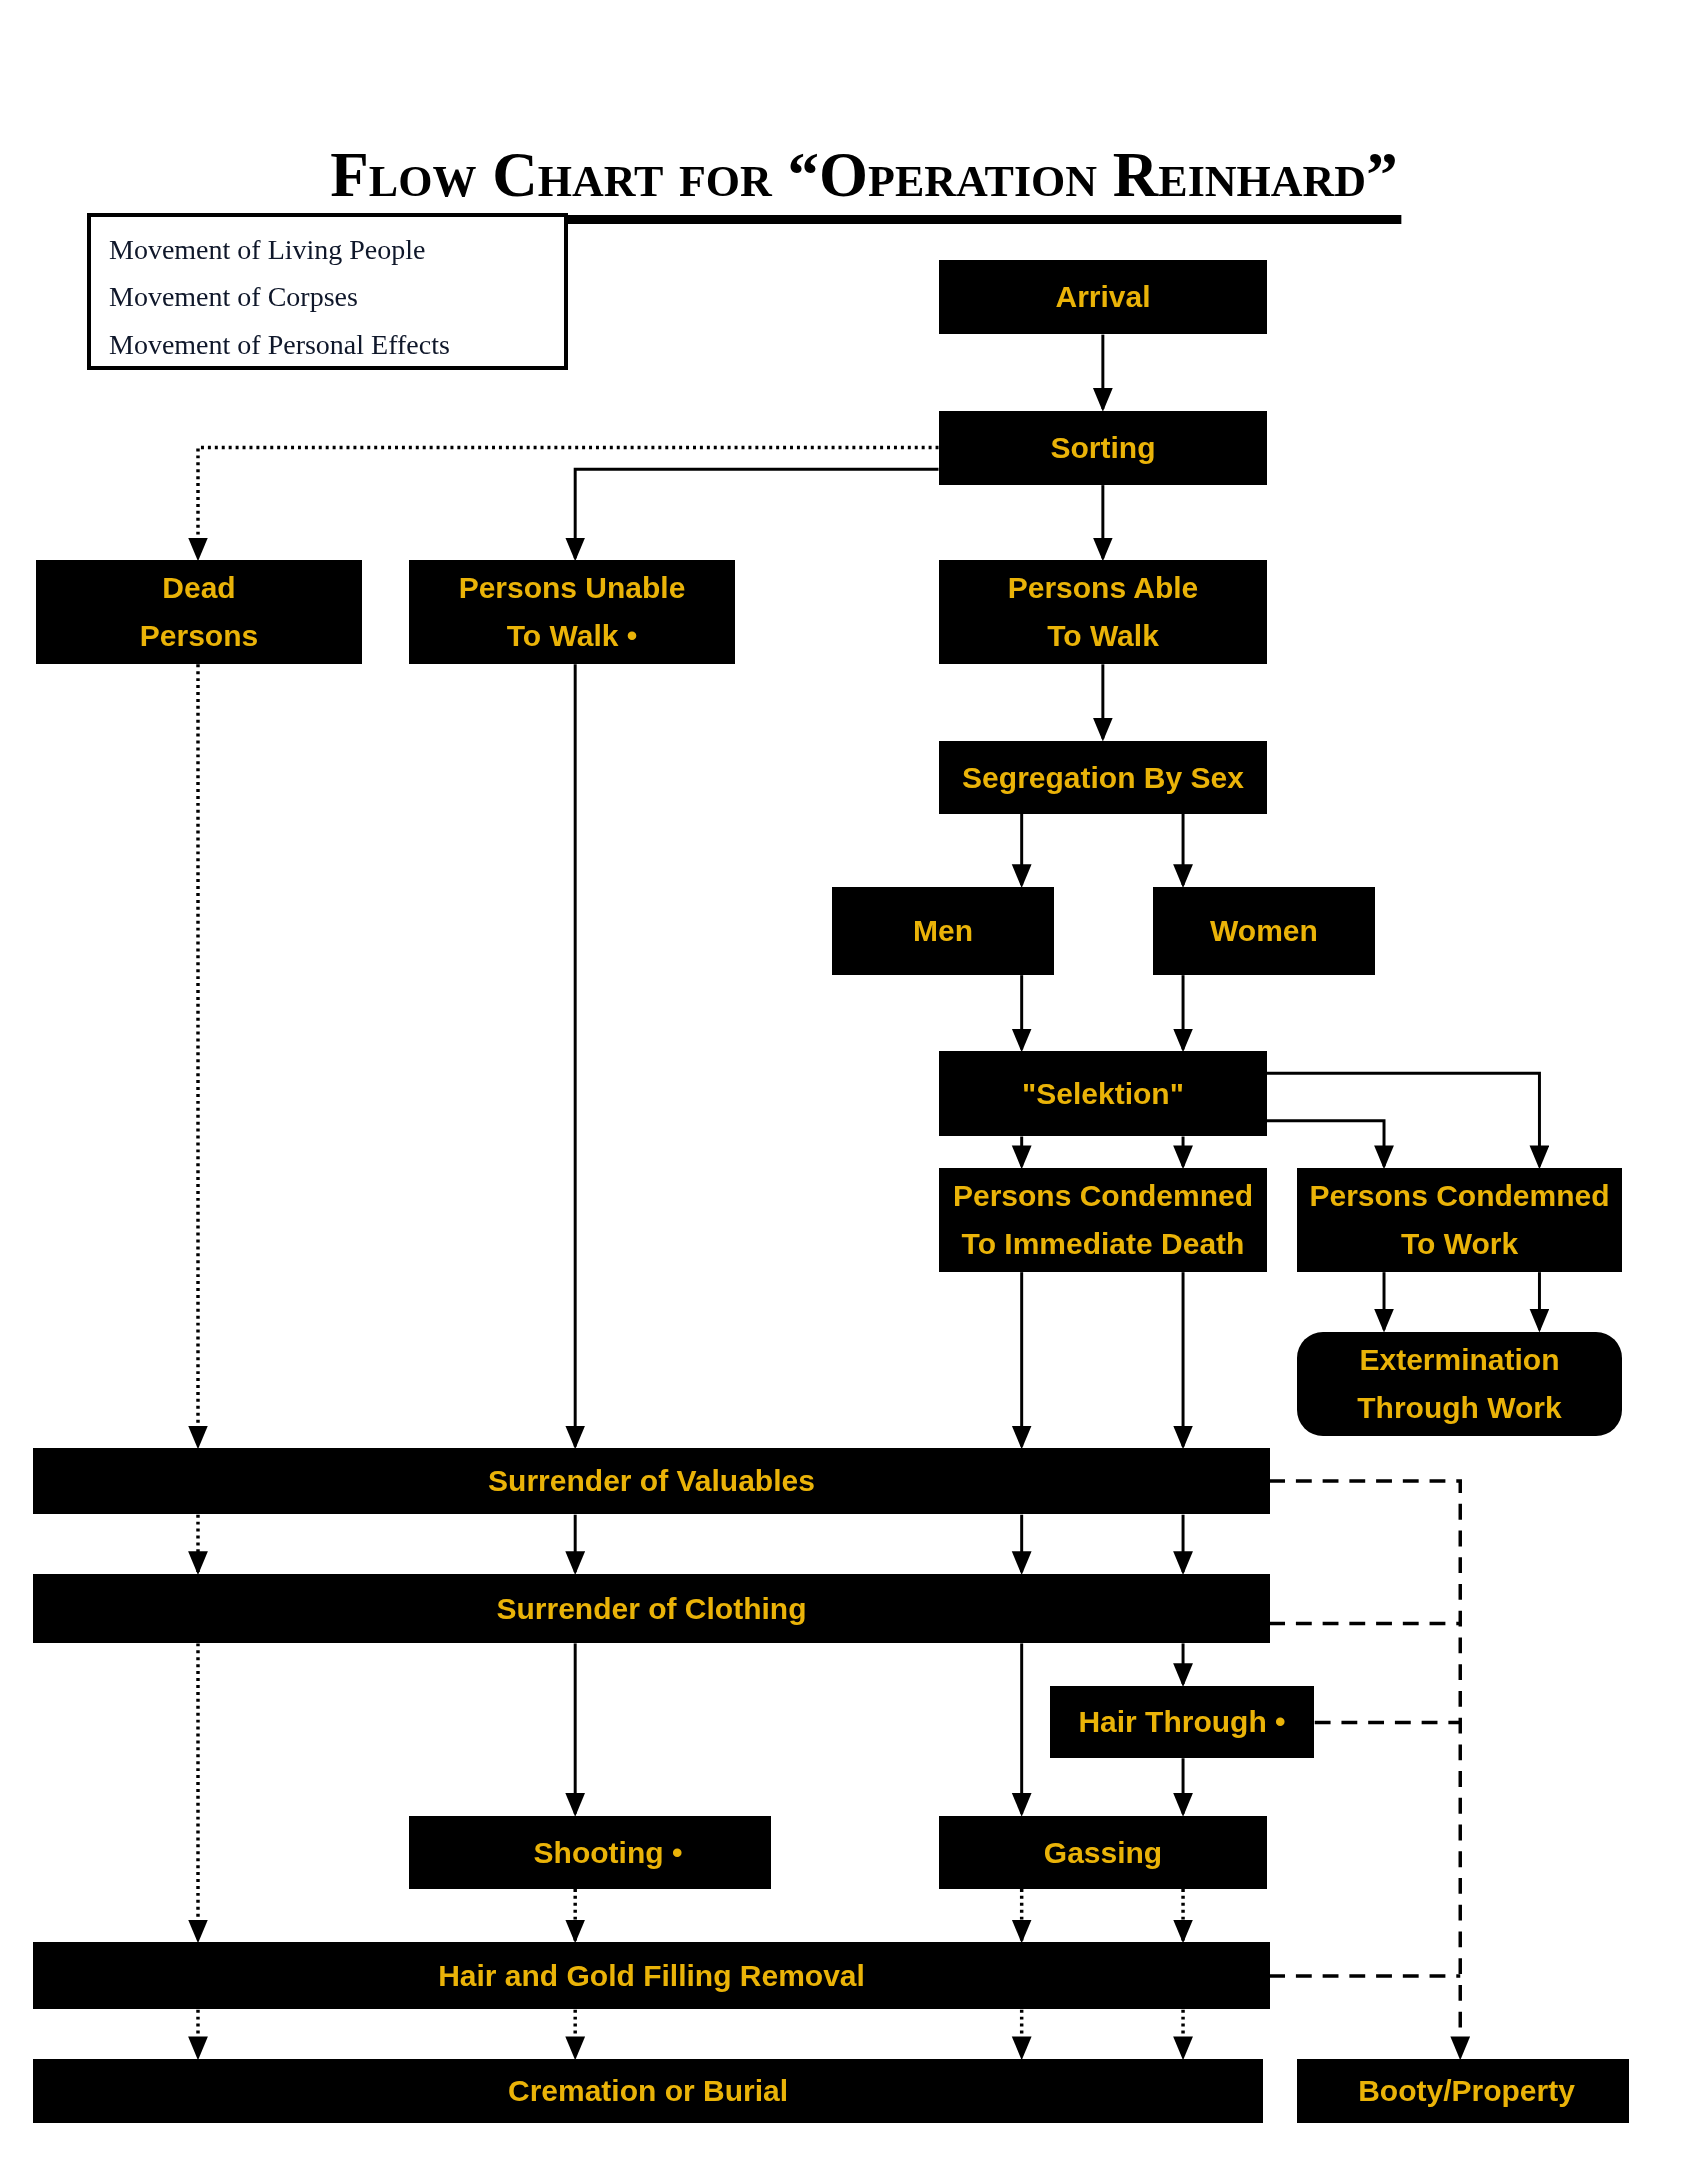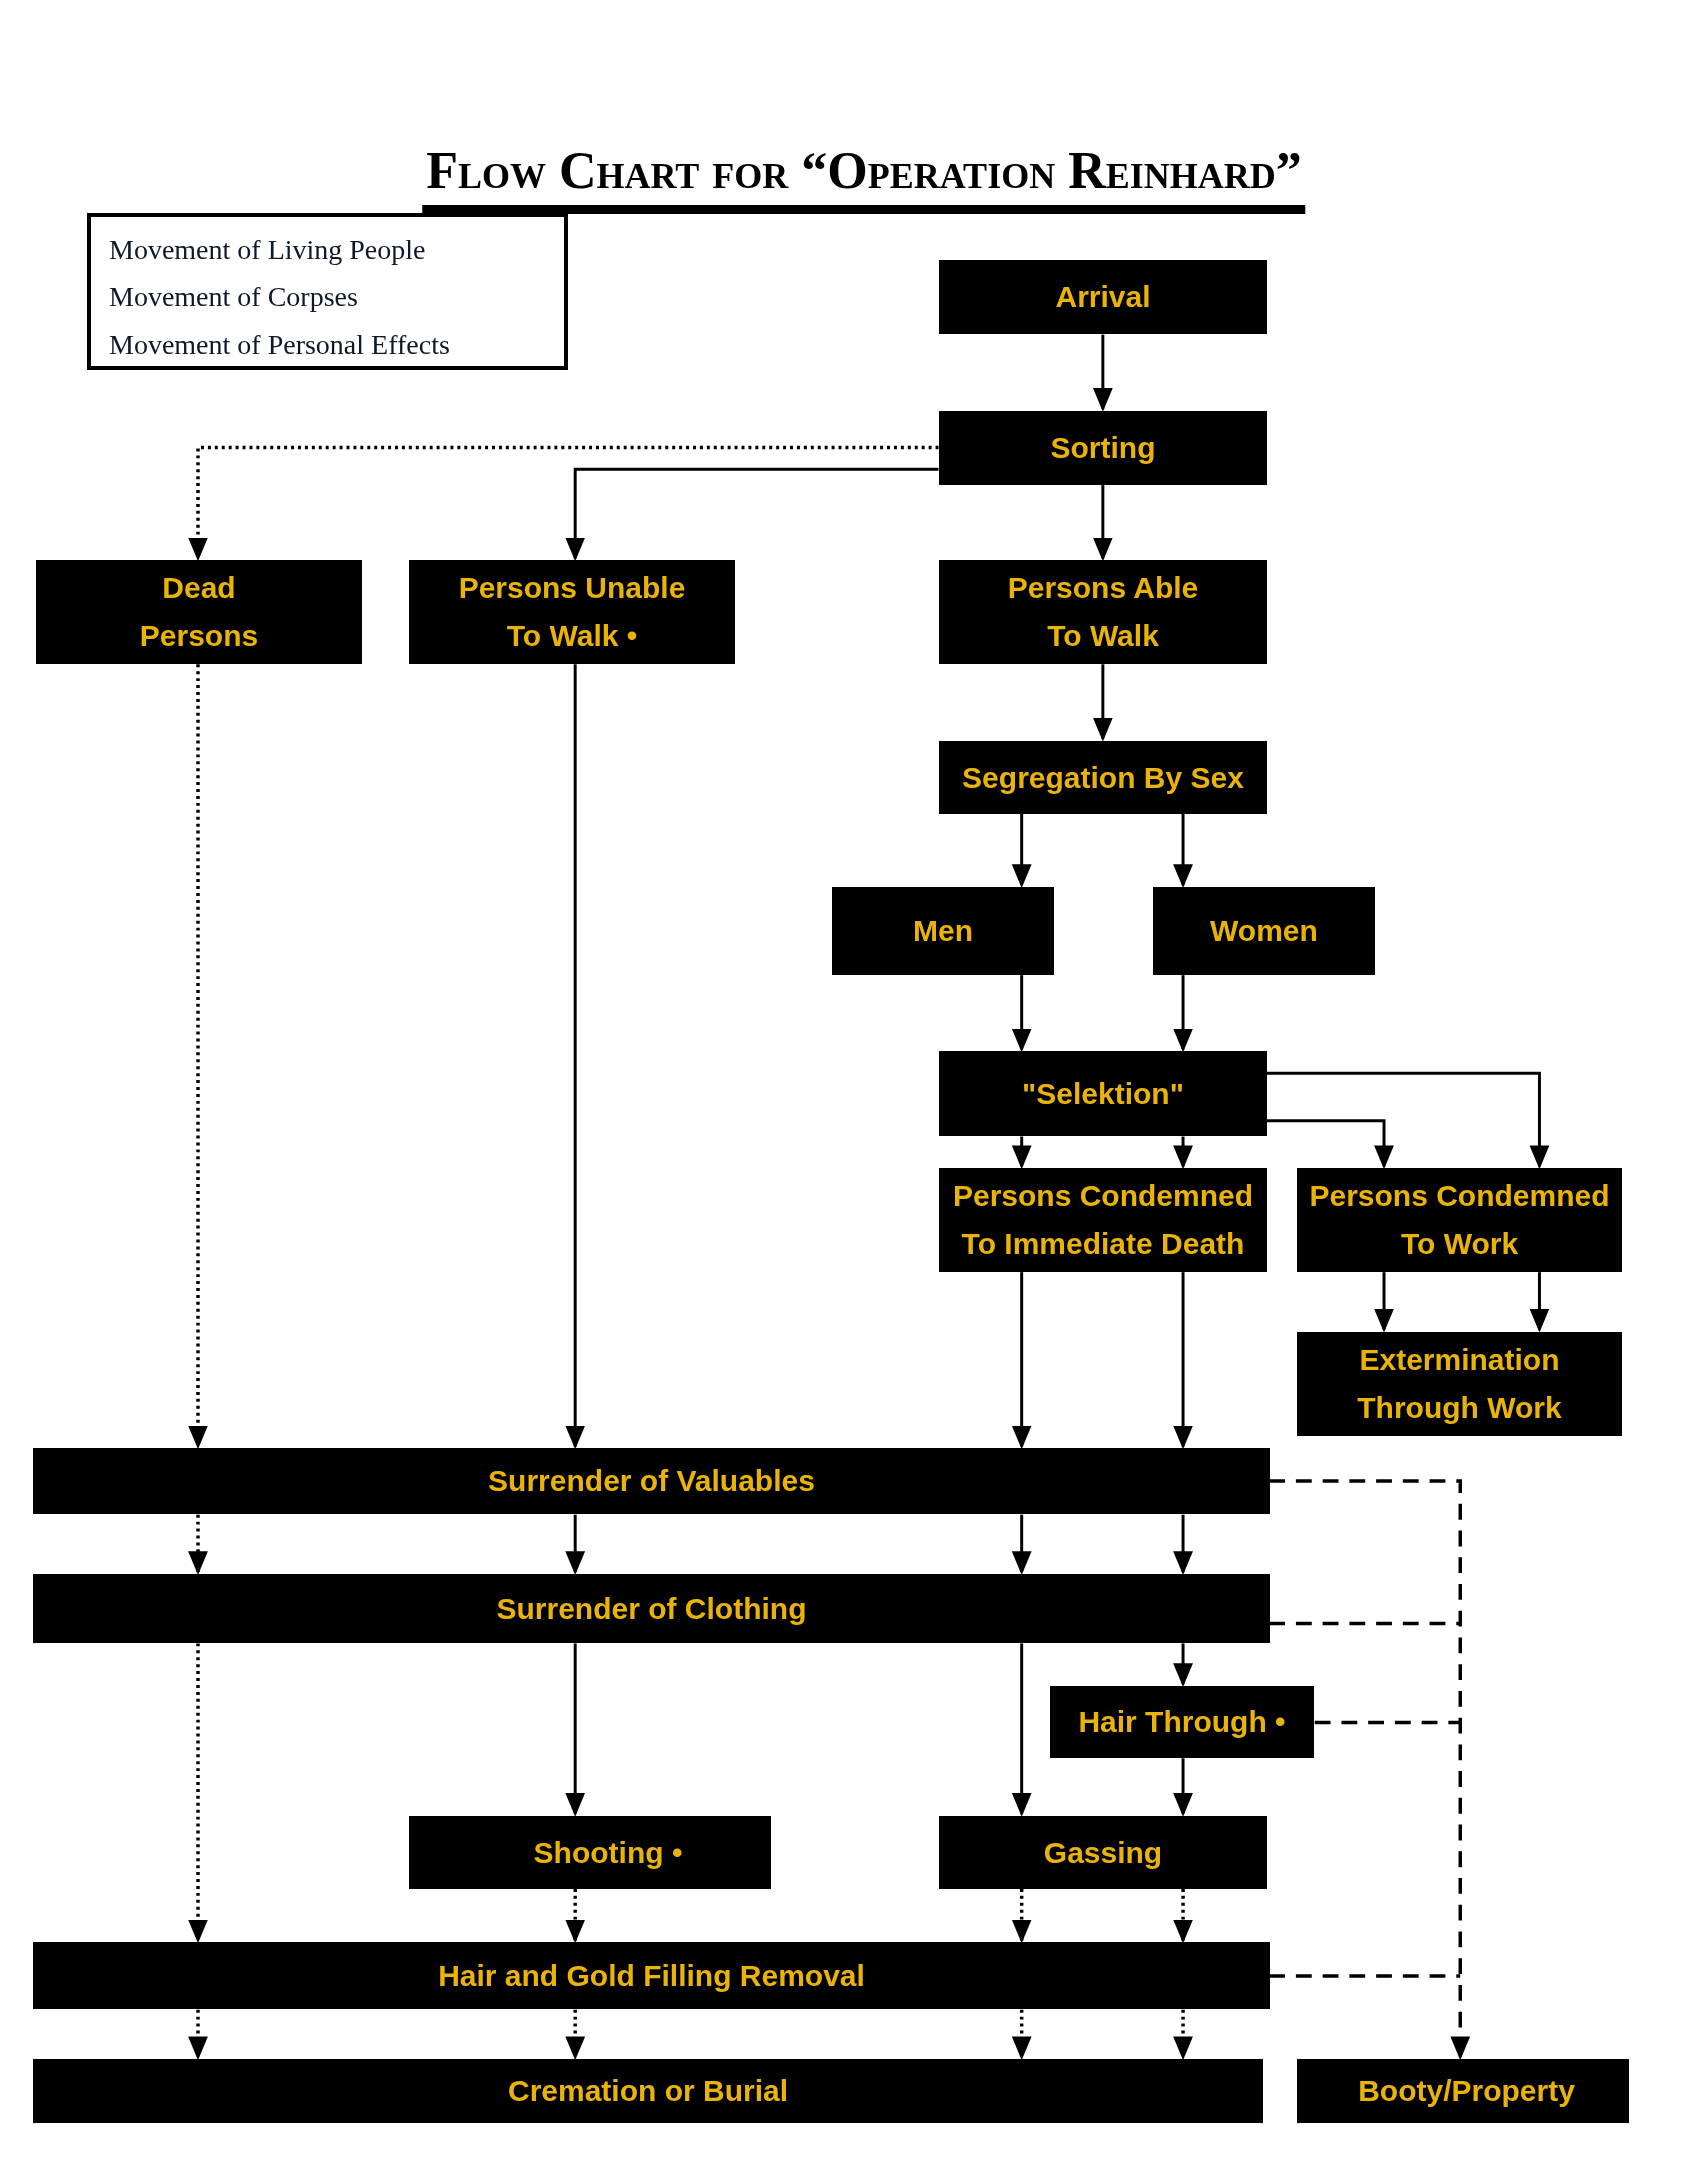--- a/index.html
+++ b/index.html
@@ -1,21 +1,21 @@
 <!DOCTYPE html>
 <html><head>
 <meta charset="utf-8">
 <style>
   html,body{margin:0;padding:0;background:#ffffff;}
   #page{position:relative;width:1683px;height:2178px;background:#ffffff;overflow:hidden;
         font-family:"Liberation Sans",sans-serif;}
   
-  #title{position:absolute;left:864px;top:110px;transform:translateX(-50%);
+  #title{position:absolute;left:864px;top:102px;transform:translateX(-50%);
          white-space:nowrap;font-family:"Liberation Serif",serif;font-weight:700;
-         font-variant:small-caps;font-size:52px;letter-spacing:0px;color:#000;
+         font-variant:small-caps;font-size:63px;letter-spacing:0px;color:#000;
          border-bottom:9px solid #000;padding:0 4px 8px 4px;line-height:1.0;}
   
   #legend{position:absolute;left:87px;top:213px;width:473px;height:149px;
           border:4px solid #000;background:#fff;}
   .legend-row{position:absolute;left:18px;height:34px;display:flex;align-items:center;
               font-family:"Liberation Serif",serif;font-size:28px;color:#0f172a;white-space:nowrap;}
   
   .node{position:absolute;background:#000;color:#eab308;display:flex;align-items:center;
         justify-content:center;text-align:center;font-weight:700;font-size:30px;
         line-height:48px;white-space:pre-line;}
@@ -104,21 +104,21 @@
   <div class="node" style="left:939px;top:560px;width:328px;height:104px;">Persons Able
 To Walk</div>
   <div class="node" style="left:939px;top:741px;width:328px;height:73px;">Segregation By Sex</div>
   <div class="node" style="left:832px;top:887px;width:222px;height:88px;">Men</div>
   <div class="node" style="left:1153px;top:887px;width:222px;height:88px;">Women</div>
   <div class="node" style="left:939px;top:1051px;width:328px;height:85px;">"Selektion"</div>
   <div class="node" style="left:939px;top:1168px;width:328px;height:104px;">Persons Condemned
 To Immediate Death</div>
   <div class="node" style="left:1297px;top:1168px;width:325px;height:104px;">Persons Condemned
 To Work</div>
-  <div class="node" style="left:1297px;top:1332px;width:325px;height:104px;">Extermination
+  <div class="node" style="left:1297px;top:1332px;width:325px;height:104px;border-radius:26px;">Extermination
 Through Work</div>
   <div class="node" style="left:33px;top:1448px;width:1237px;height:66px;">Surrender of Valuables</div>
   <div class="node" style="left:33px;top:1574px;width:1237px;height:69px;">Surrender of Clothing</div>
   <div class="node" style="left:1050px;top:1686px;width:264px;height:72px;">Hair Through •</div>
   <div class="node" style="left:409px;top:1816px;width:326px;height:73px;padding-left:36px;">Shooting •</div>
   <div class="node" style="left:939px;top:1816px;width:328px;height:73px;">Gassing</div>
   <div class="node" style="left:33px;top:1942px;width:1237px;height:67px;">Hair and Gold Filling Removal</div>
   <div class="node" style="left:33px;top:2059px;width:1230px;height:64px;">Cremation or Burial</div>
   <div class="node" style="left:1297px;top:2059px;width:325px;height:64px;padding-left:7px;">Booty/Property</div>
 

